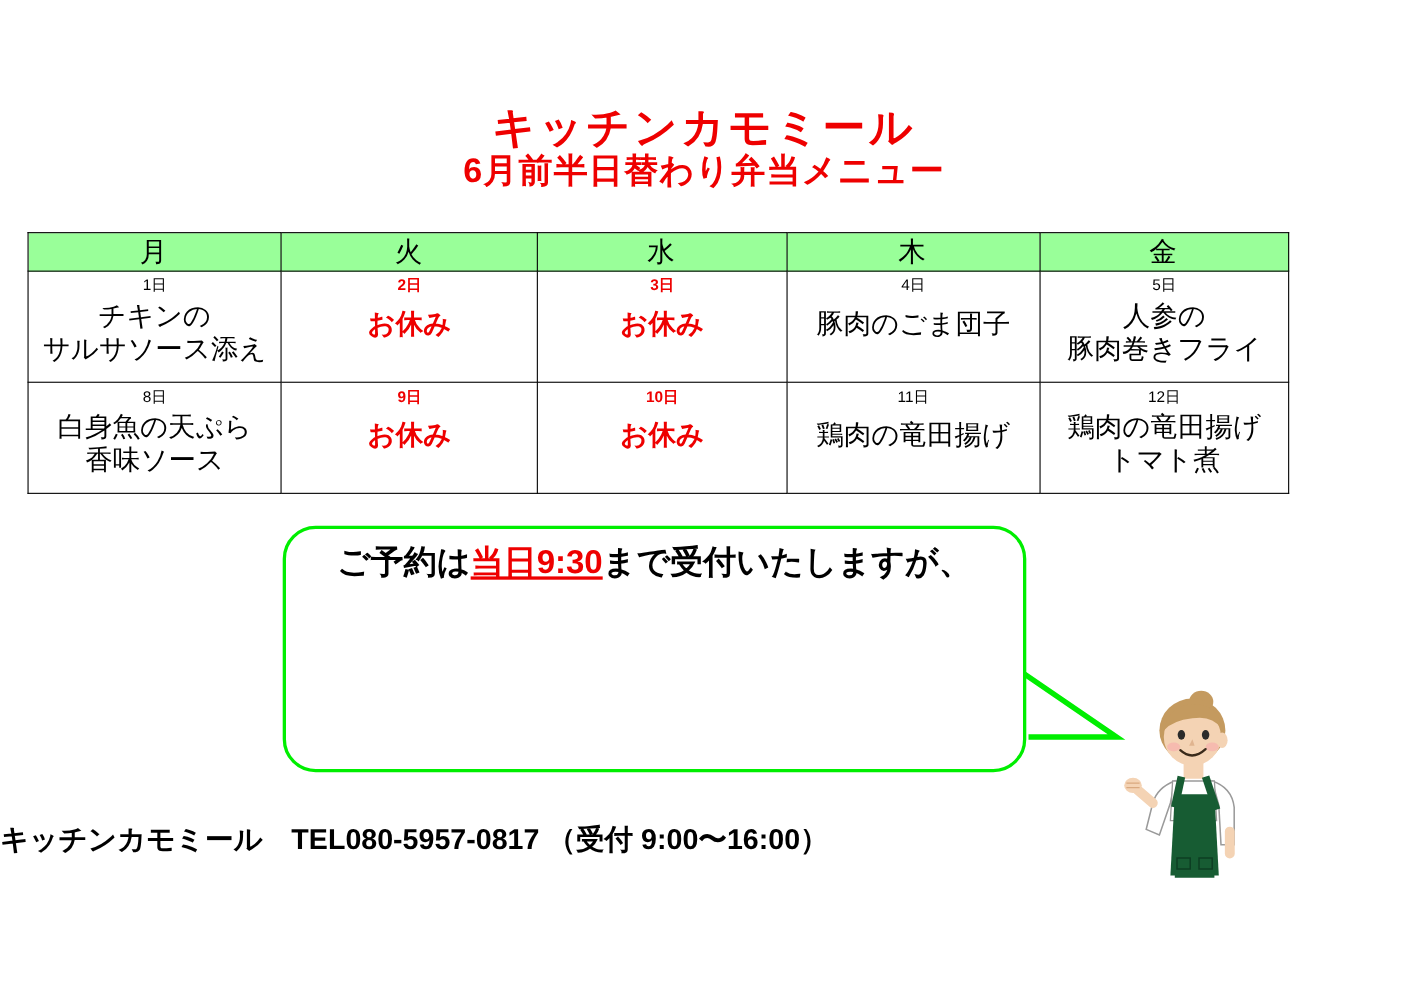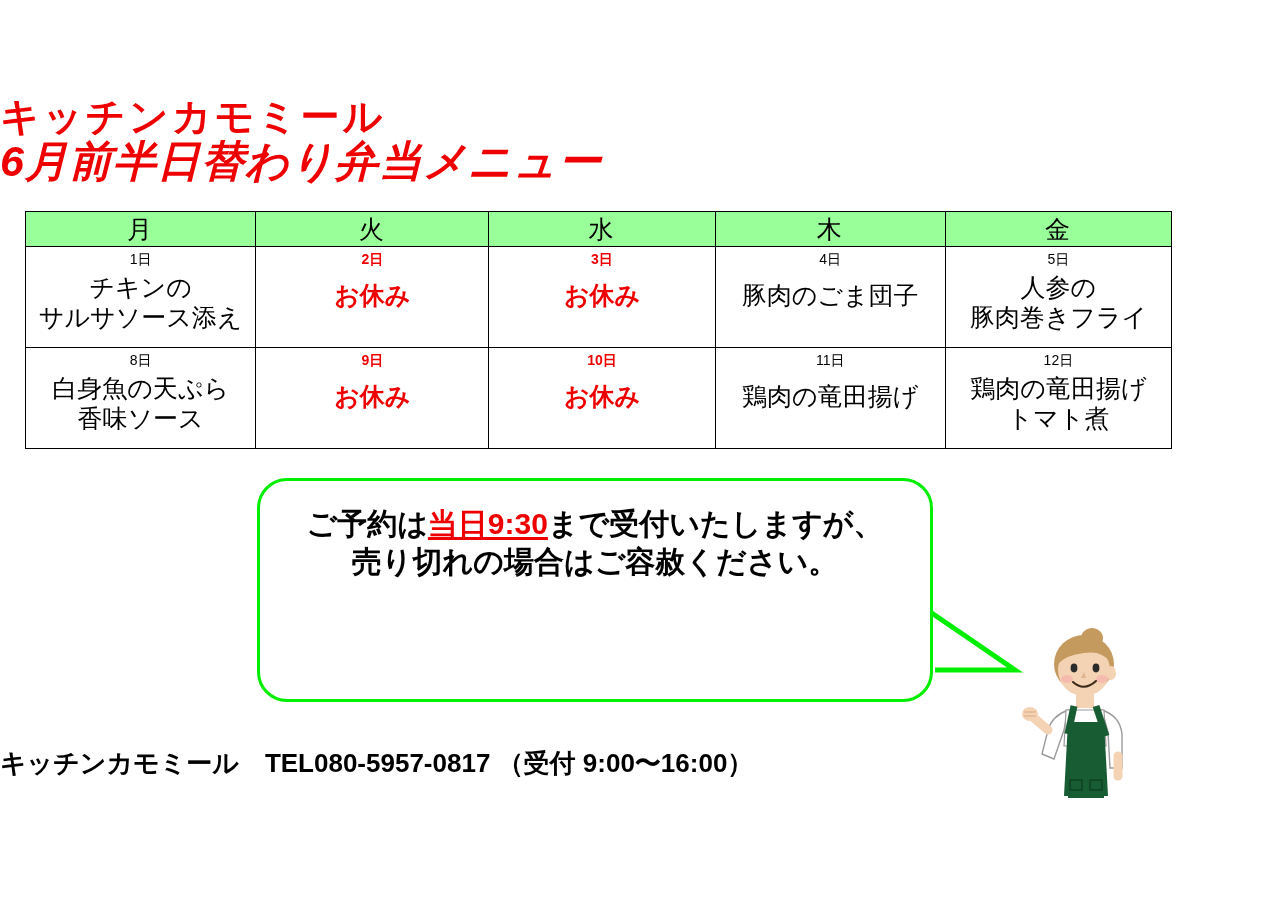--- a/index.html
+++ b/index.html
@@ -15,34 +15,33 @@
     color: #000000;
     overflow: hidden;
   }
 
   
   #title-block {
     position: absolute;
     left: 0;
     top: 96px;
     width: 1280px;
-    text-align: left;
+    text-align: center;
     color: #ee0000;
     font-weight: bold;
     line-height: 1.06;
   }
   #title-line1 {
     font-size: 39px;
     letter-spacing: 3px;
   }
   #title-line2 {
-    font-size: 43px;
+    font-size: 31px;
     letter-spacing: 1px;
     margin-top: 2px;
-    font-style: italic;
   }
 
   
   #menu-table {
     position: absolute;
     left: 25px;
     top: 211px;
     width: 1147px;
     border-collapse: collapse;
     table-layout: fixed;
@@ -107,21 +106,21 @@
     top: 478px;
     width: 676px;
     height: 224px;
     border: 3px solid #00ee00;
     border-radius: 30px;
     background: #ffffff;
     box-sizing: border-box;
     z-index: 2;
   }
   #bubble-text {
-    padding-top: 24px;
+    padding-top: 12px;
     text-align: center;
     font-weight: bold;
     line-height: 1.28;
   }
   .bubble-line {
     font-size: 30px;
     letter-spacing: 0px;
     display: block;
   }
   .bubble-line.price {
@@ -265,21 +264,20 @@
 </table>
 
 <svg id="bubble-tail" viewBox="0 0 130 120">
   <polygon points="4,0 4,14 120,92 40,92" fill="#ffffff" stroke="none"></polygon>
   <polyline points="6,2 6,14 120,92 40,92" fill="none" stroke="#00ee00" stroke-width="5" stroke-linejoin="miter"></polyline>
 </svg>
 
 <div id="speech-bubble">
   <div id="bubble-text">
     <span class="bubble-line"><span>ご予約は</span><span class="hl">当日9:30</span><span>まで受付いたしますが、</span></span>
-    <span class="bubble-line">売り切れの場合はご容赦ください。</span>
   </div>
 </div>
 
 <div id="footer-line">キッチンカモミール　TEL080-5957-0817 （受付 9:00〜16:00）</div>
 
 <svg id="character" viewBox="0 0 140 210">
 
   <ellipse cx="74" cy="12" rx="11" ry="10" fill="#c49a5f"></ellipse>
 
   <ellipse cx="66" cy="38" rx="30" ry="29" fill="#c49a5f"></ellipse>

